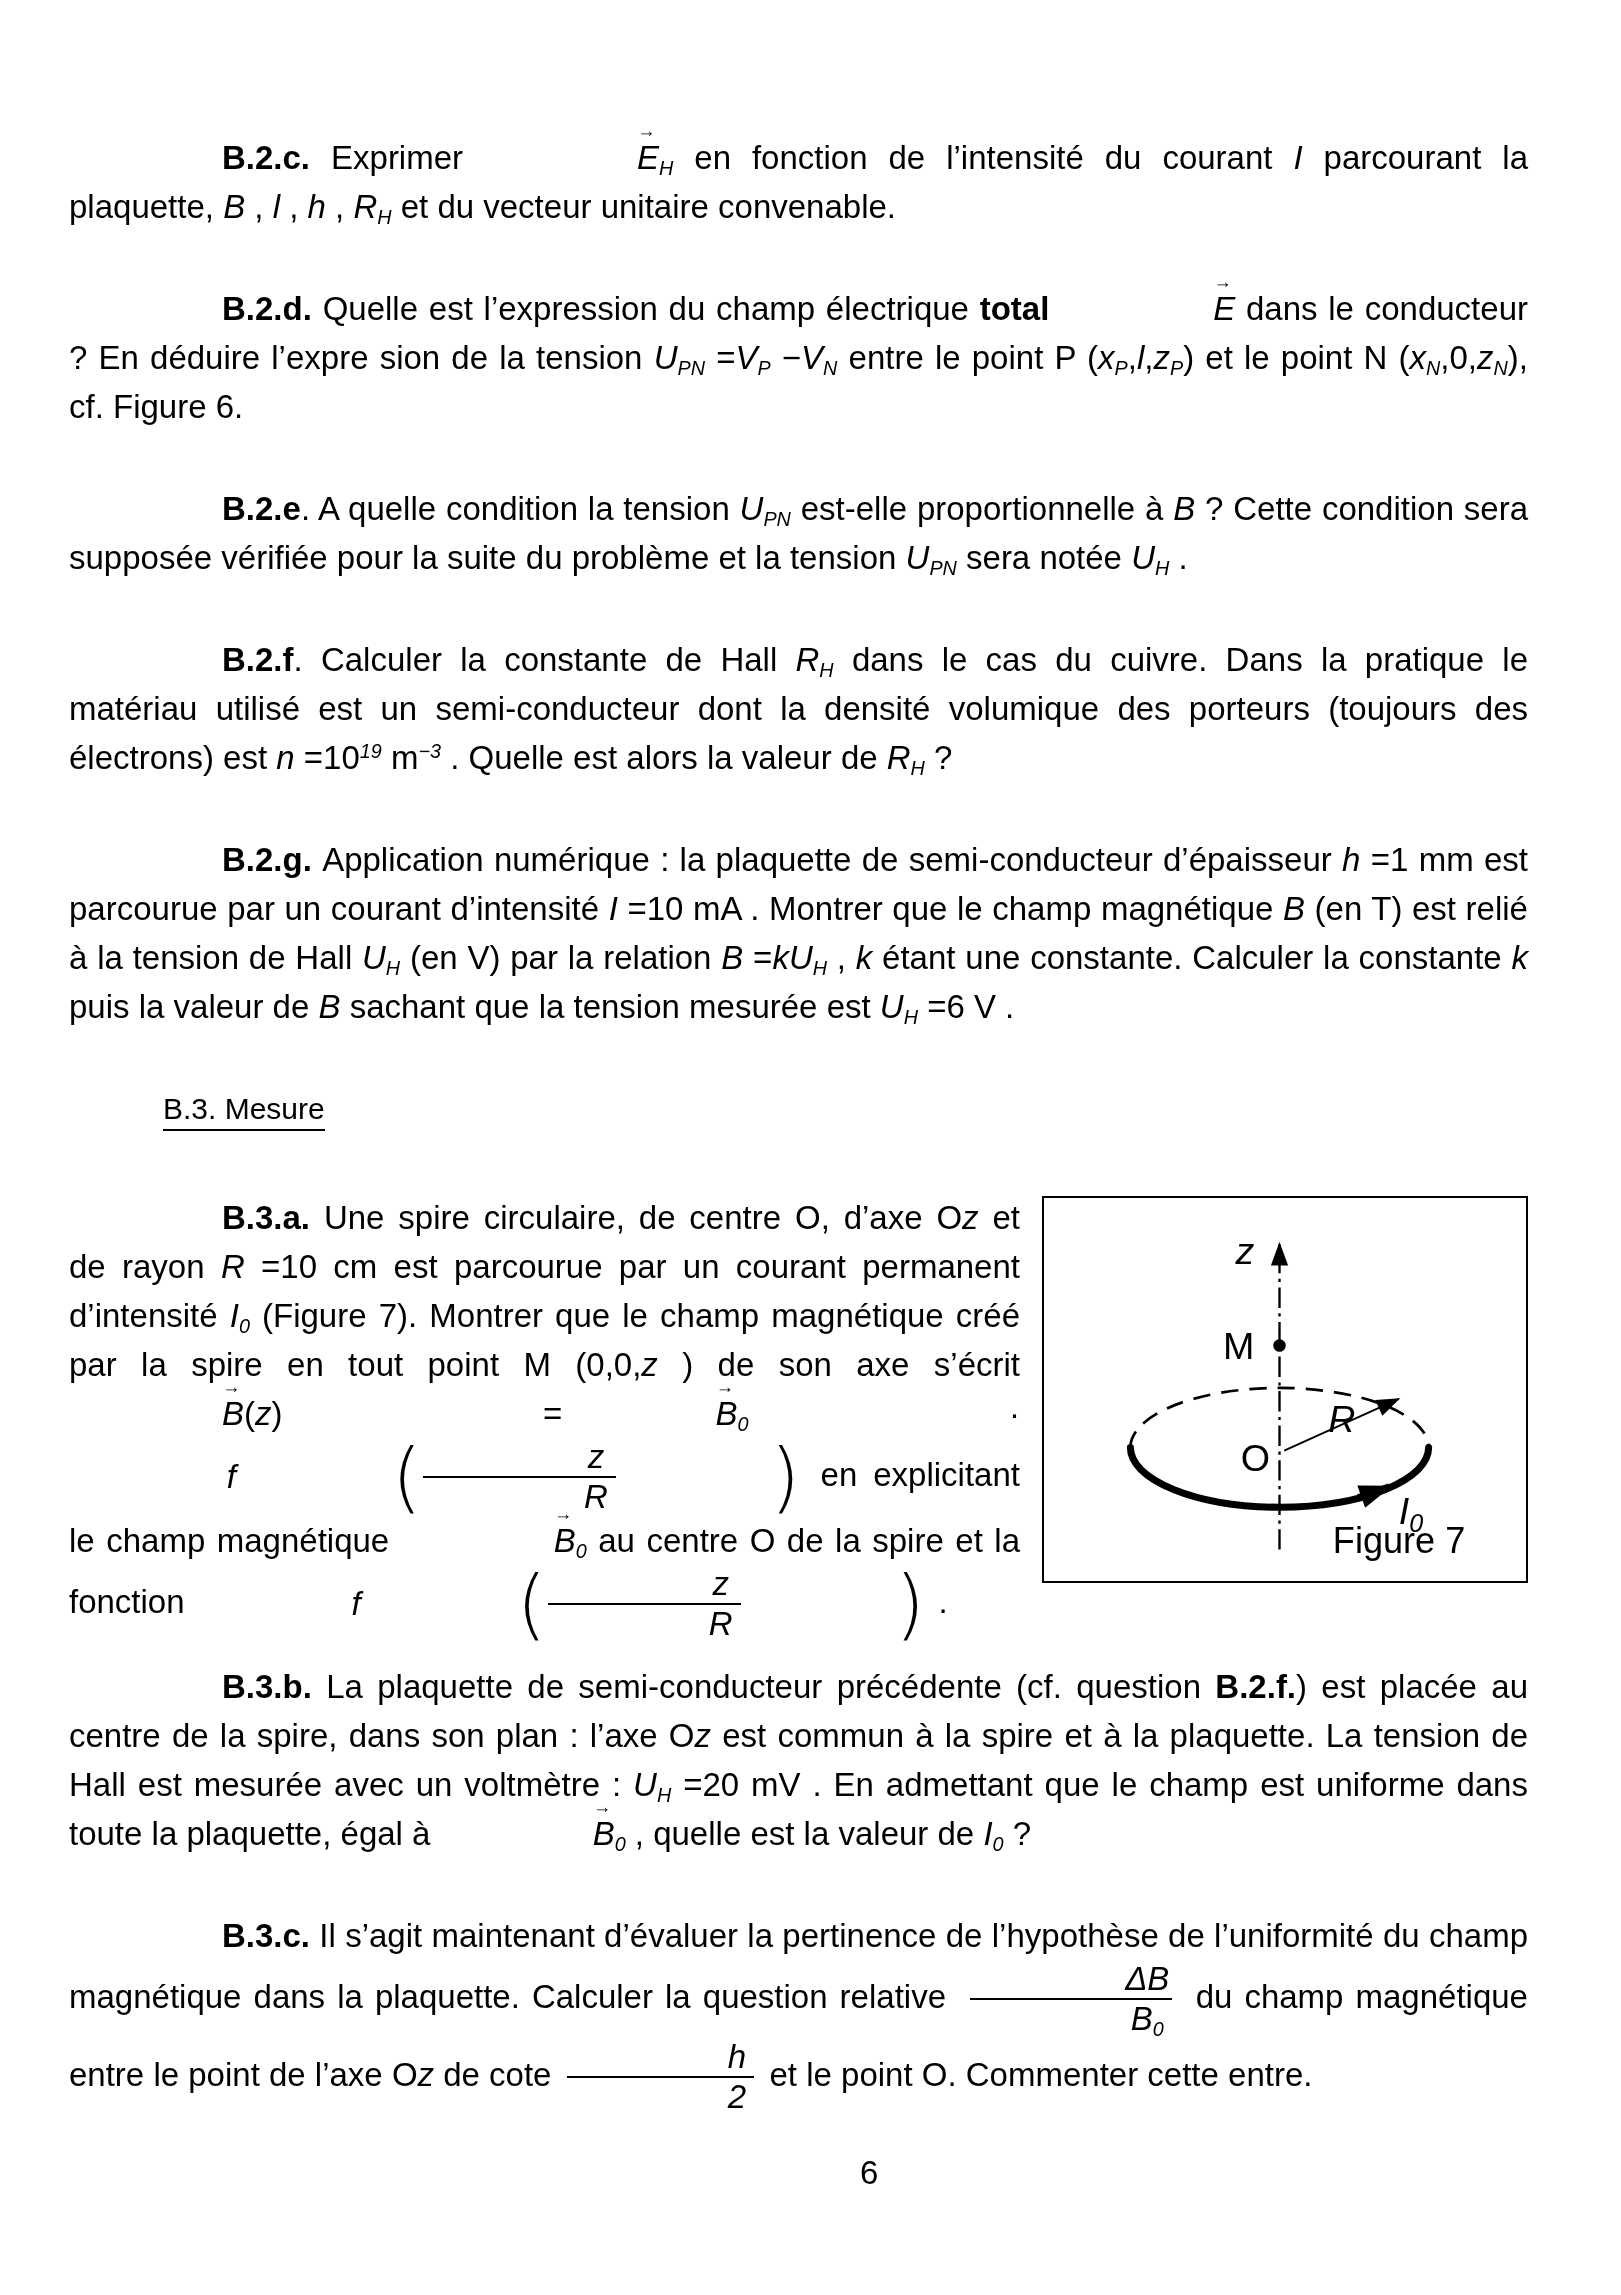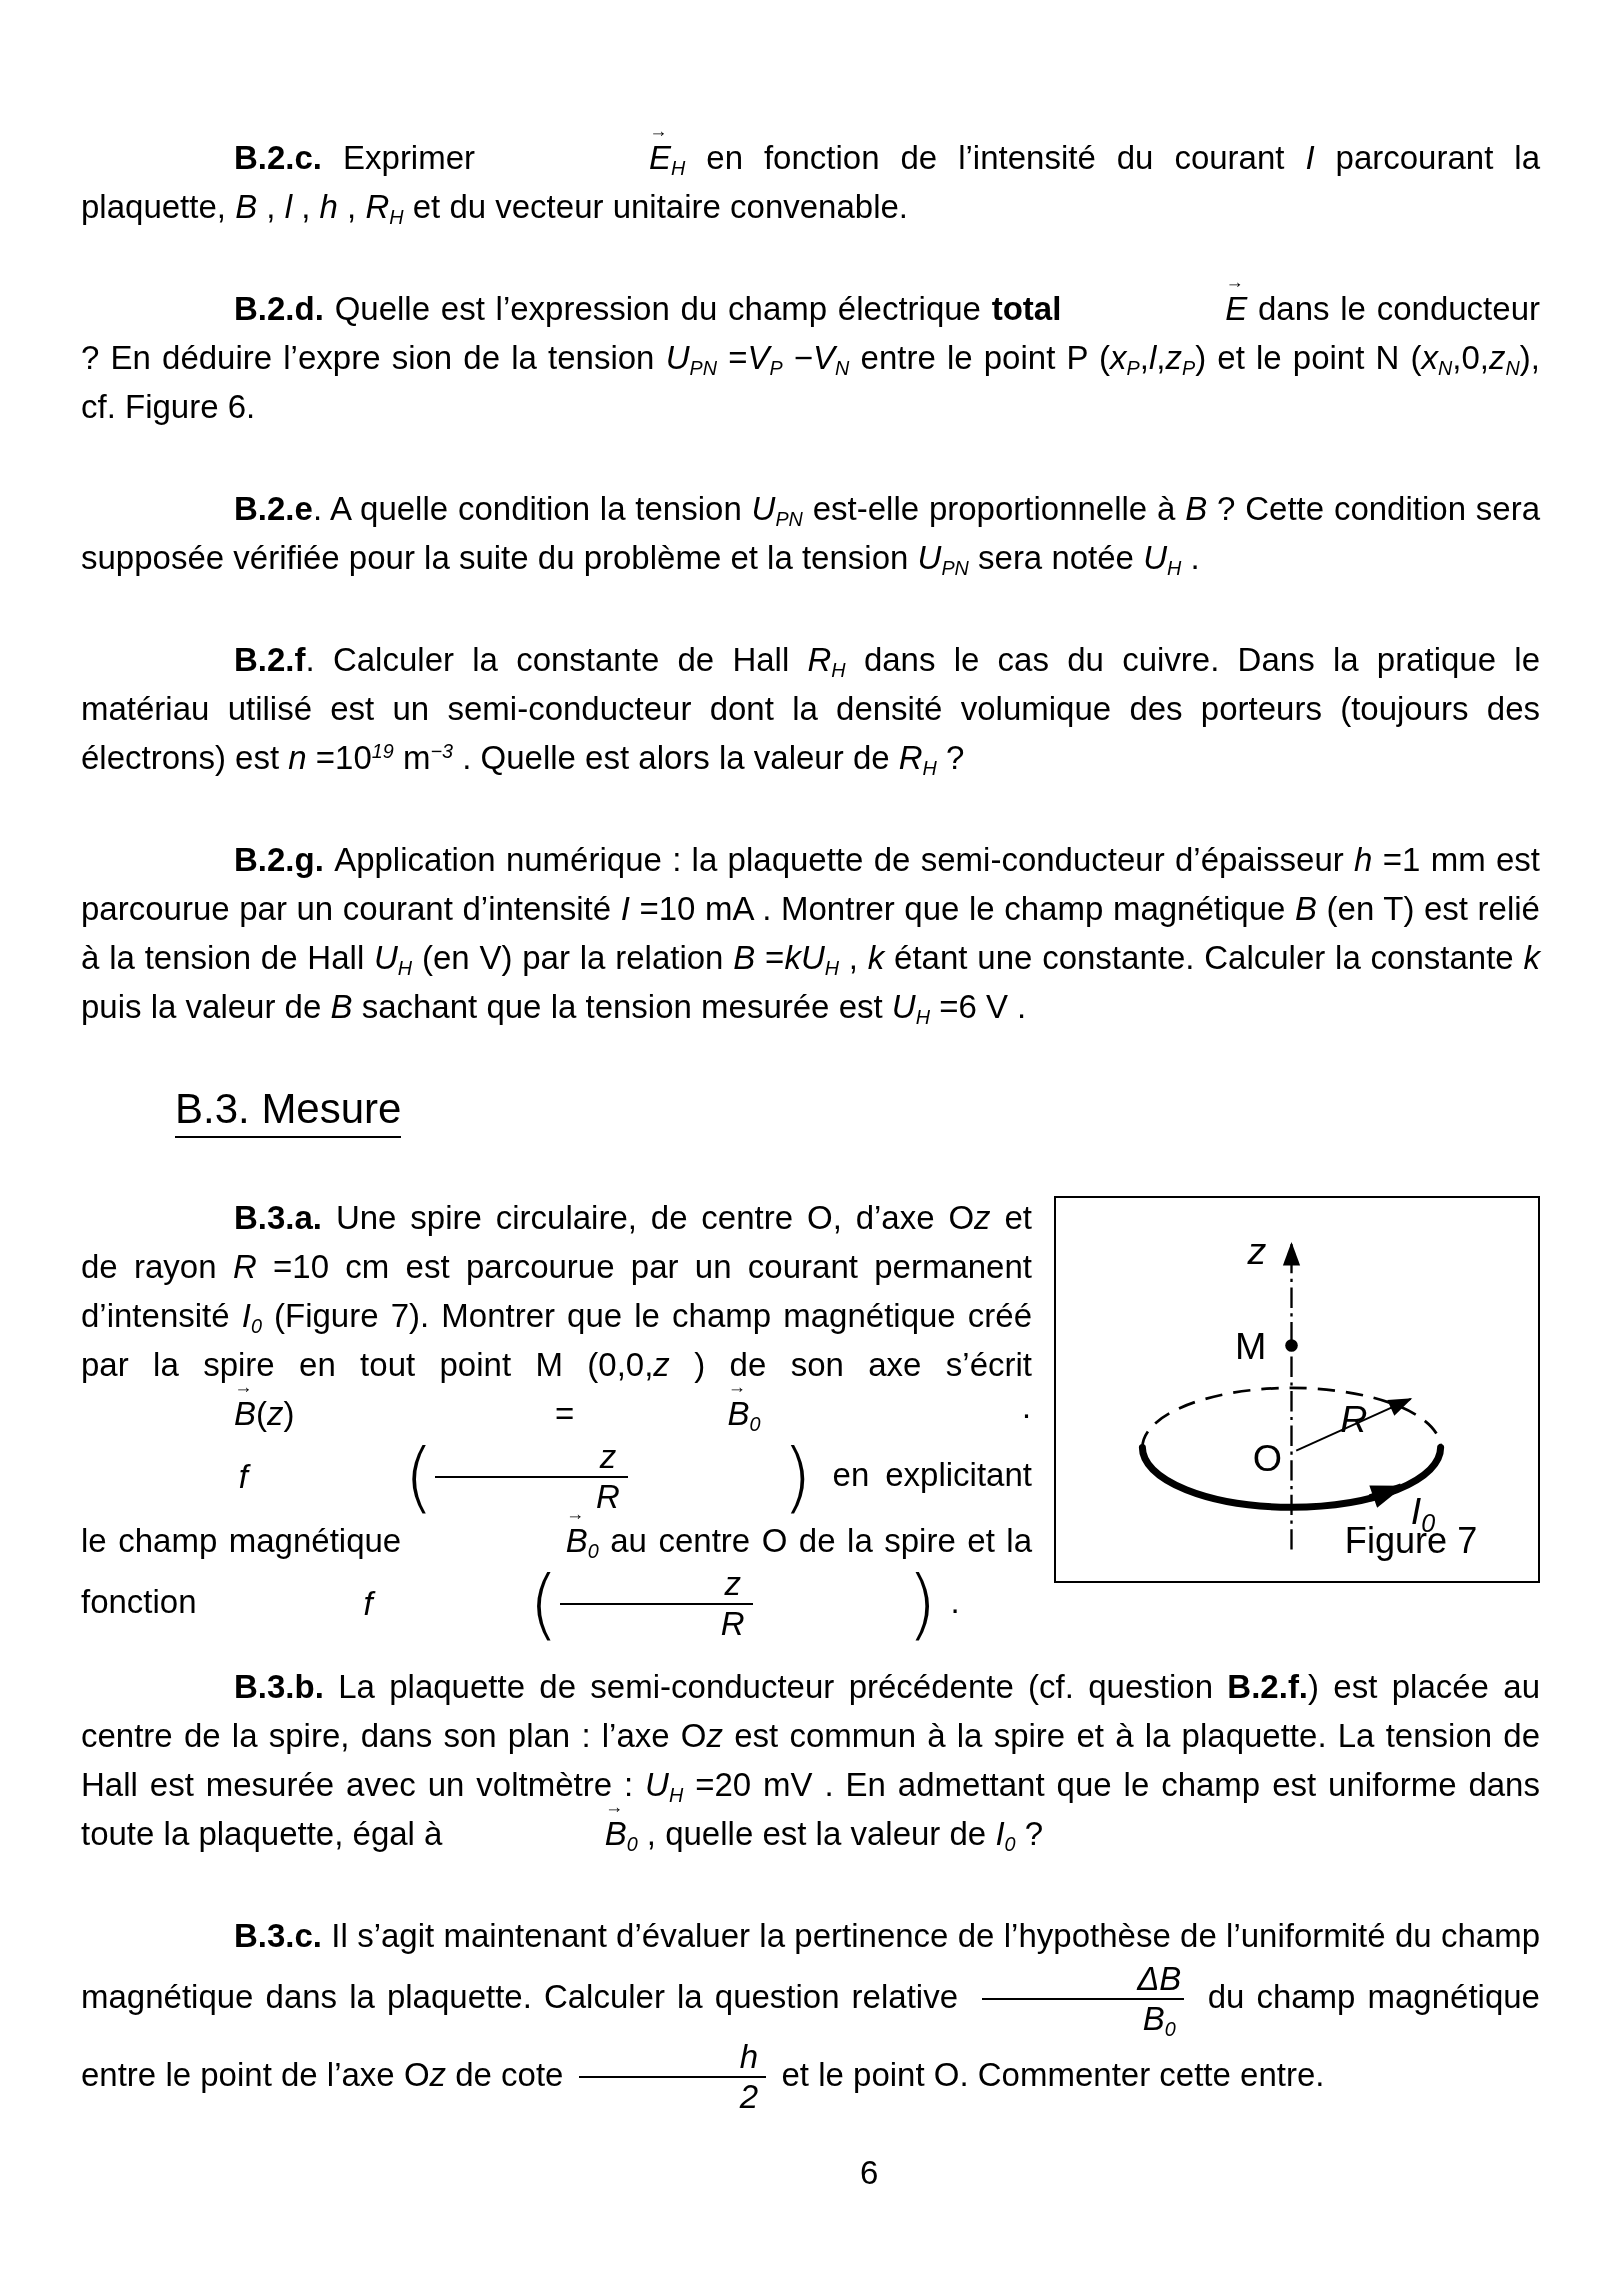--- a/index.html
+++ b/index.html
@@ -4,21 +4,21 @@
 <style>
   html,body{margin:0;padding:0;background:#fff;}
   .page{
     position:relative;
     width:1622px;height:2295px;
     background:#ffffff;color:#000;
     font-family:"Liberation Sans",sans-serif;
     font-size:33px;
     overflow:hidden;
   }
-  .content{position:absolute;left:81px;top:133px;width:1459px;}
+  .content{position:absolute;left:69px;top:133px;width:1459px;}
   p.para{
     margin:0 0 53px 0;
     text-align:justify;
     text-indent:153px;
     line-height:49px;
   }
   .bd{font-weight:bold;}
   .it{font-style:italic;}
   sub{font-size:60%;vertical-align:-0.32em;line-height:0;}
   sup{font-size:60%;vertical-align:0.55em;line-height:0;font-style:italic;}
@@ -32,21 +32,21 @@
   .frac .pfx{margin-right:3.1px;}
   .bigparen{
     font-size:230%;font-weight:100;line-height:0.9;
     font-family:"DejaVu Sans",sans-serif;
   }
   .stack{display:inline-flex;flex-direction:column;align-items:center;line-height:1.15;margin:0 1.6px;}
   .num,.den{padding:0 7.9px;font-style:italic;}
   .den{border-top:2.4px solid #000;}
   h2.section-heading{
     margin:12.6px 0 60px 94px;
-    font-size:42px;font-weight:normal;line-height:49px;
+    font-size:30px;font-weight:normal;line-height:49px;
   }
   h2.section-heading .ul{border-bottom:2.4px solid #000;padding-bottom:3.9px;}
   .b3a-wrap{overflow:visible;}
   .b3a-wrap::after{content:"";display:block;clear:both;}
   .figure-box{
     float:right;
     width:482px;height:383px;
     border:2.4px solid #000;
     margin:3.1px 0 20.4px 22px;
     background:#fff;

